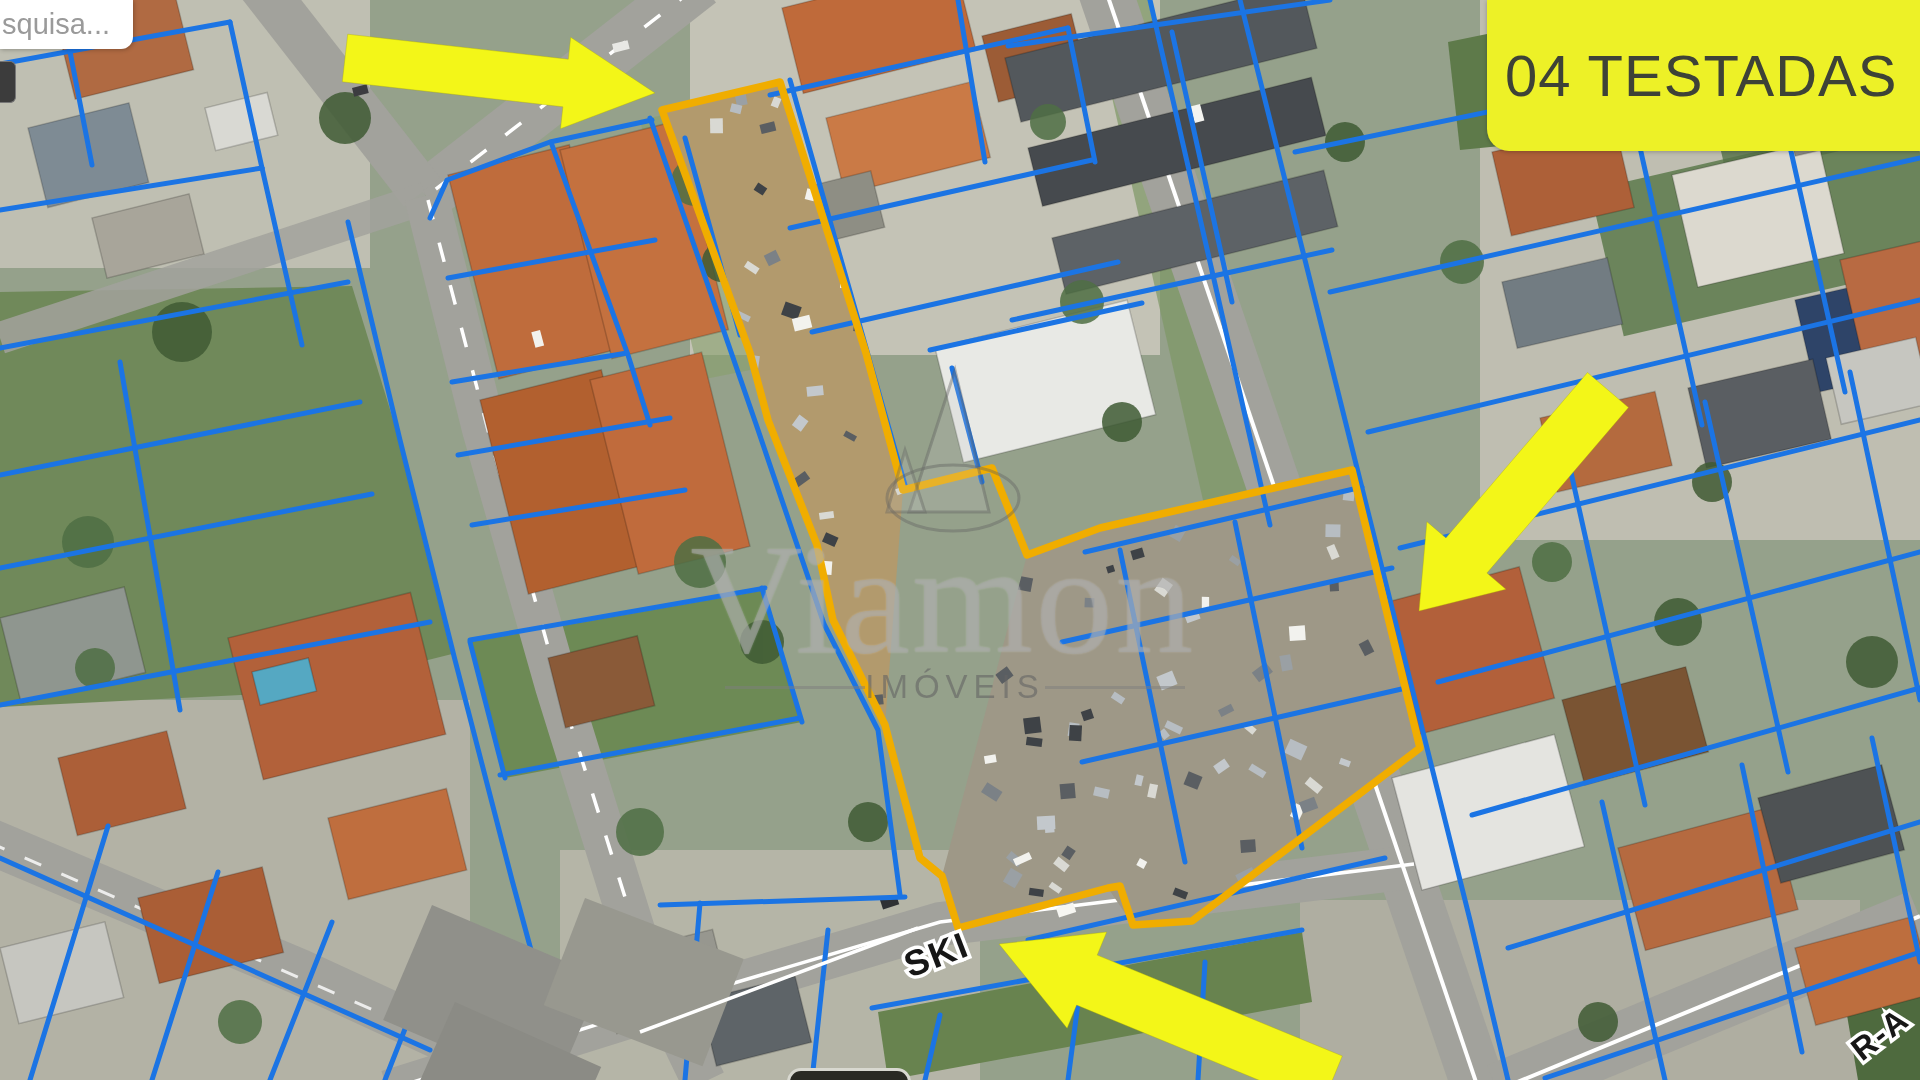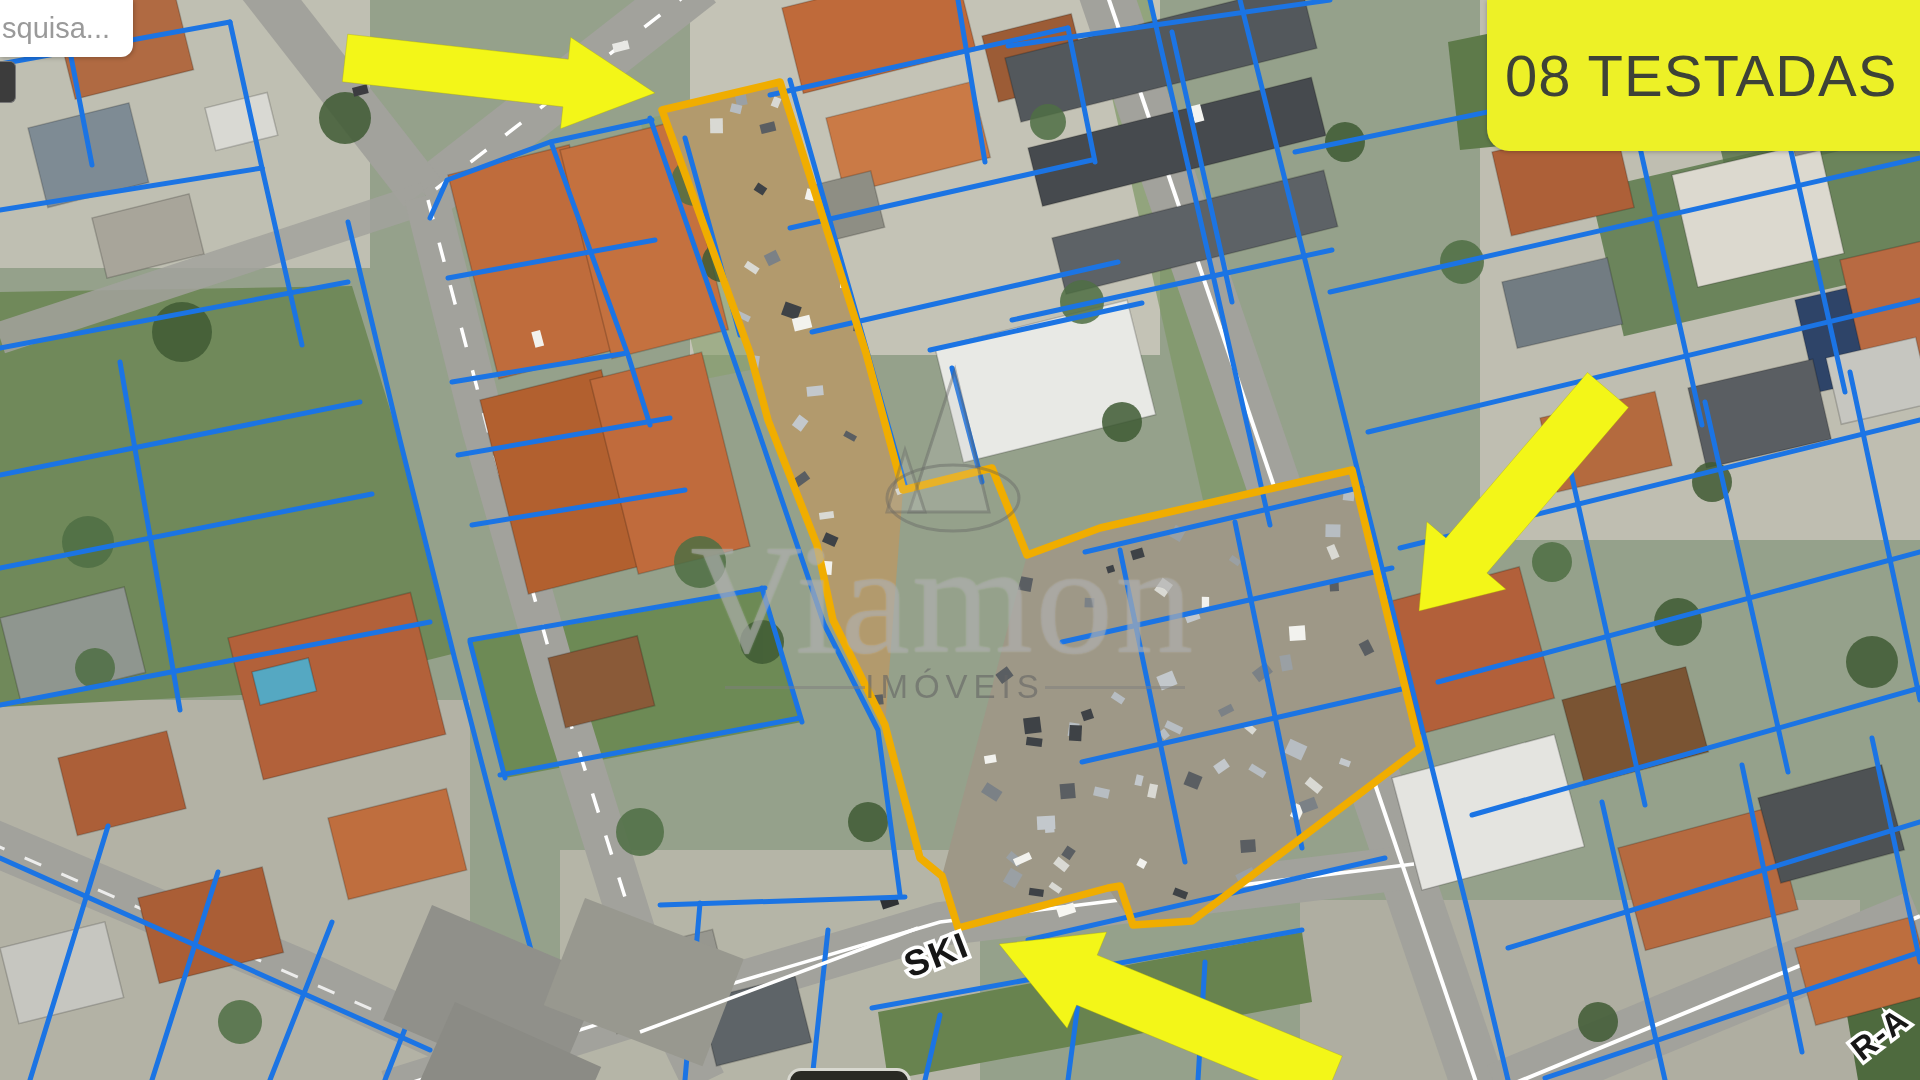--- a/index.html
+++ b/index.html
@@ -24,21 +24,21 @@
   .road{fill:none;stroke:#a2a29c;}
   .cline{fill:none;stroke:#ffffff;}
 
   
   .banner{position:absolute;left:1487px;top:0;width:470px;height:151px;
           background:var(--banner-bg);border-radius:0 0 0 22px;
           display:flex;align-items:center;box-shadow:0 1px 4px rgba(0,0,0,.25);}
   .banner span{font-size:58px;color:var(--banner-text);padding-left:18px;letter-spacing:1px;white-space:nowrap;}
 
   
-  .search-box{position:absolute;left:0;top:0;width:133px;height:57px;background:#ffffff;
+  .search-box{position:absolute;left:0;top:0;width:133px;height:49px;background:#ffffff;
               border-radius:0 0 12px 0;box-shadow:1px 1px 4px rgba(0,0,0,.25);
               display:flex;align-items:center;overflow:hidden;}
   .search-box span{font-size:29px;color:#9a9a9a;padding-left:2px;white-space:nowrap;}
   .side-tab{position:absolute;left:0;top:61px;width:15px;height:40px;background:#3c3c3c;
             border:1px solid #777;border-left:none;border-radius:0 6px 6px 0;}
 
   
   .wm{position:absolute;pointer-events:none;}
   .wm-brand{left:690px;top:522px;font-family:Liberation Serif, serif;font-size:156px;line-height:1;
             color:rgba(160,160,160,.55);letter-spacing:2px;text-shadow:0 0 2px rgba(255,255,255,.25);}
@@ -427,19 +427,19 @@
 <div class="wm wm-brand">Viamon</div>
 <div class="wm wm-sub">
   <div class="rule"></div>
   <span>IMÓVEIS</span>
   <div class="rule"></div>
 </div>
 
 <div class="bottom-chip"></div>
 
 <div class="banner">
-  <span>08 TESTADAS</span>
+  <span>04 TESTADAS</span>
 </div>
 
 <div class="search-box">
   <span>squisa...</span>
 </div>
 <div class="side-tab"></div>
 
 </body></html>

